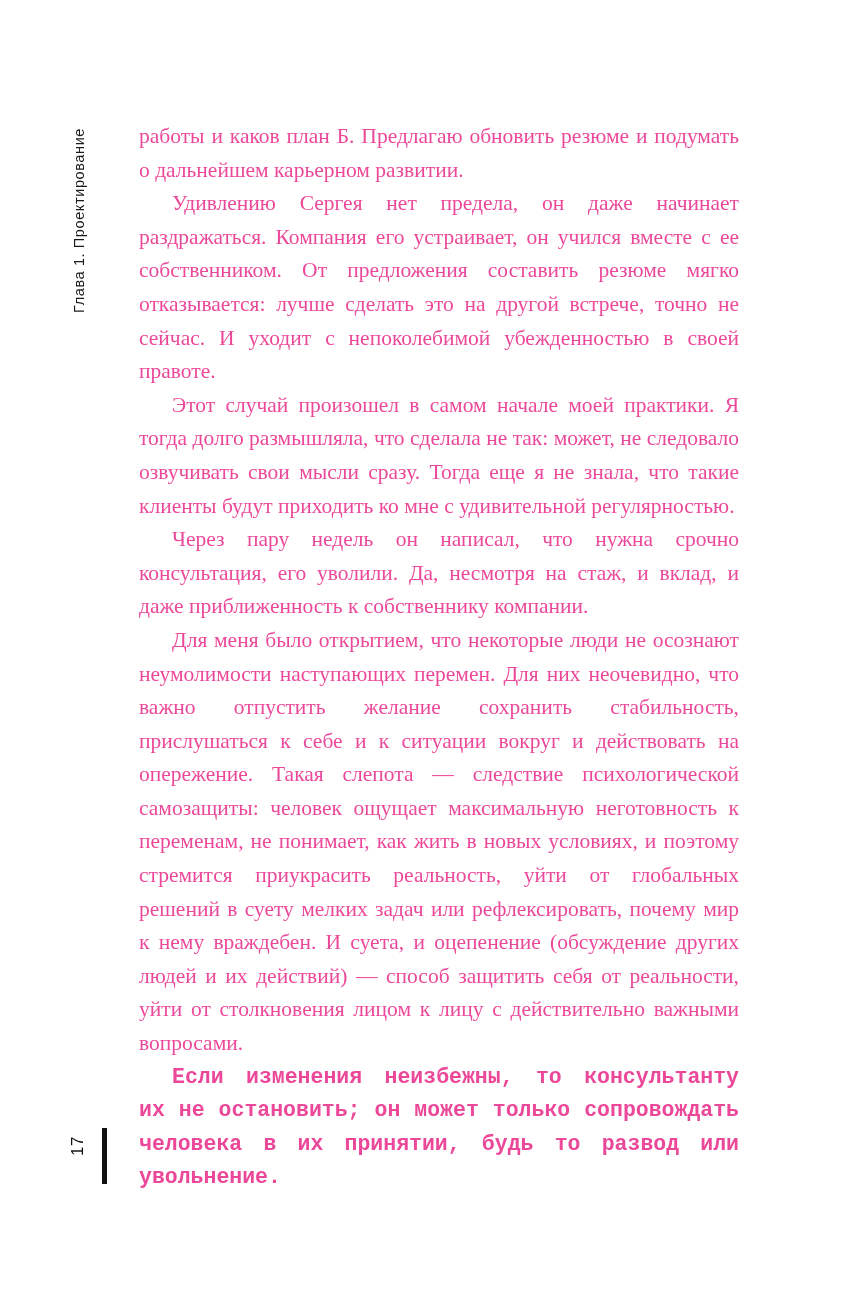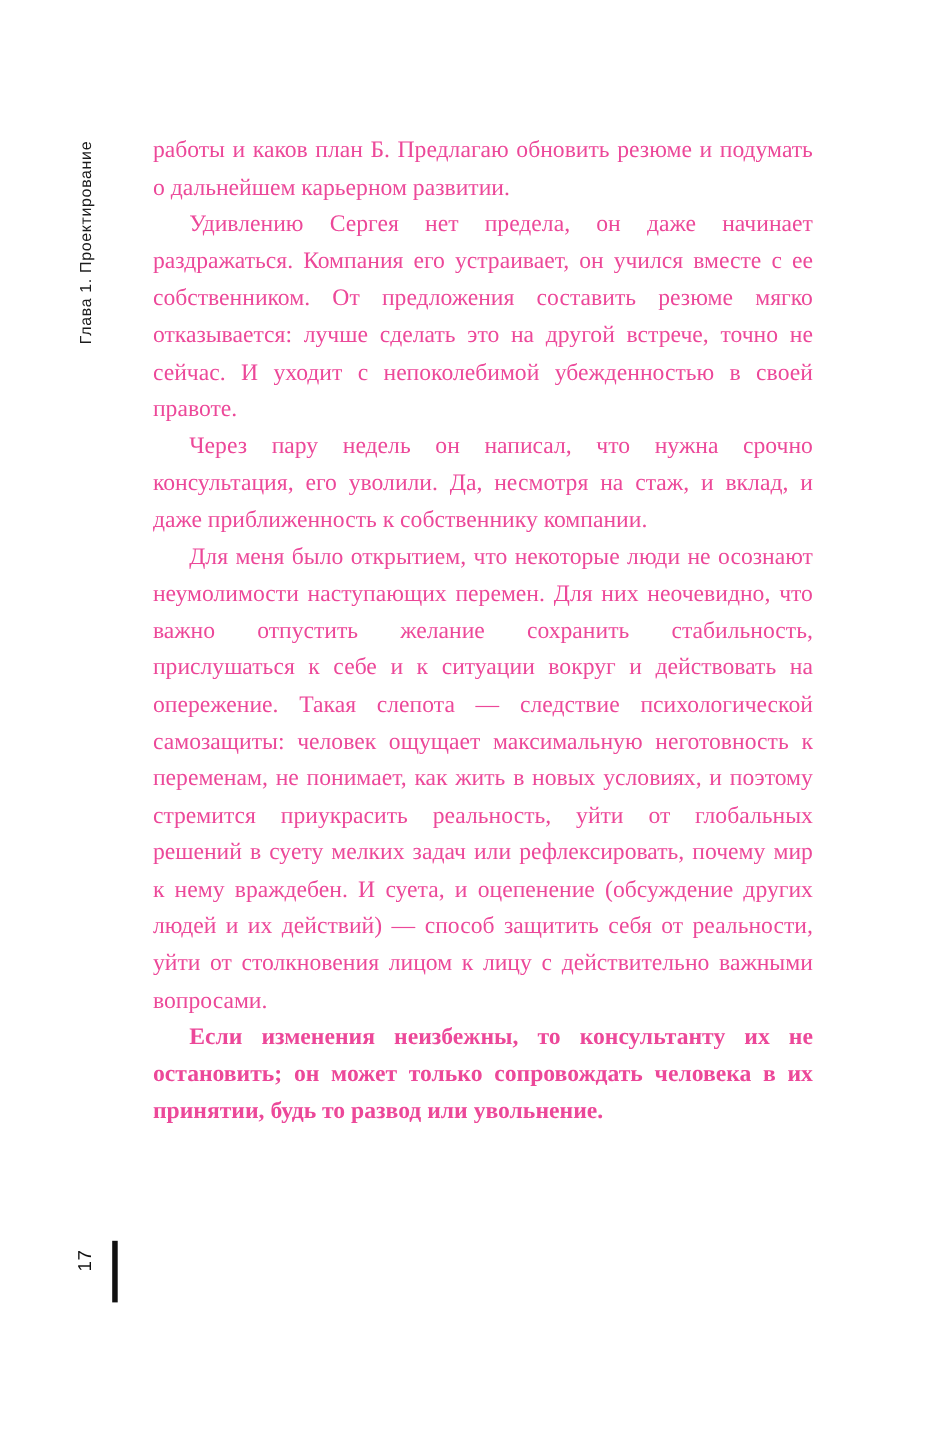--- a/index.html
+++ b/index.html
@@ -87,34 +87,36 @@
     text-justify: inter-word;
     hyphens: manual;
     color: #ec4899;
   }
   .para.indent {
     text-indent: 33px;
   }
   .para.bold {
     font-weight: bold;
     text-indent: 33px;
+    font-family: Liberation Mono, monospace;
   }
 </style>
 </head>
 <body>
 
 <div class="page">
 
   <div class="running-head">
     <span>Глава 1. Проектирование</span>
   </div>
 
   <div class="text-column">
     <p class="para">работы и каков план Б. Предлагаю обновить резюме и подумать о дальнейшем карьерном развитии.</p>
     <p class="para indent">Удивлению Сергея нет предела, он даже начинает раздражаться. Компания его устраивает, он учился вместе с ее собственником. От предложения составить резюме мягко отказывается: лучше сделать это на другой встрече, точно не сейчас. И уходит с непоколебимой убежденностью в своей правоте.</p>
+    <p class="para indent">Этот случай произошел в самом начале моей практики. Я тогда долго размышляла, что сделала не так: может, не следовало озвучивать свои мысли сразу. Тогда еще я не знала, что такие клиенты будут приходить ко мне с удивительной регулярностью.</p>
     <p class="para indent">Через пару недель он написал, что нужна срочно консультация, его уволили. Да, несмотря на стаж, и вклад, и даже приближенность к собственнику компании.</p>
     <p class="para indent">Для меня было открытием, что некоторые люди не осознают неумолимости наступающих перемен. Для них неочевидно, что важно отпустить желание сохранить стабильность, прислушаться к себе и к ситуации вокруг и действовать на опережение. Такая слепота — следствие психологической самозащиты: человек ощущает максимальную неготовность к переменам, не понимает, как жить в новых условиях, и поэтому стремится приукрасить реальность, уйти от глобальных решений в суету мелких задач или рефлексировать, почему мир к нему враждебен. И суета, и оцепенение (обсуждение других людей и их действий) — способ защитить себя от реальности, уйти от столкновения лицом к лицу с действительно важными вопросами.</p>
     <p class="para bold">Если изменения неизбежны, то консультанту их не остановить; он может только сопровождать человека в их принятии, будь то развод или увольнение.</p>
   </div>
 
   <div class="folio">
     <div class="num">17</div>
     <div class="rule"></div>
   </div>
 

